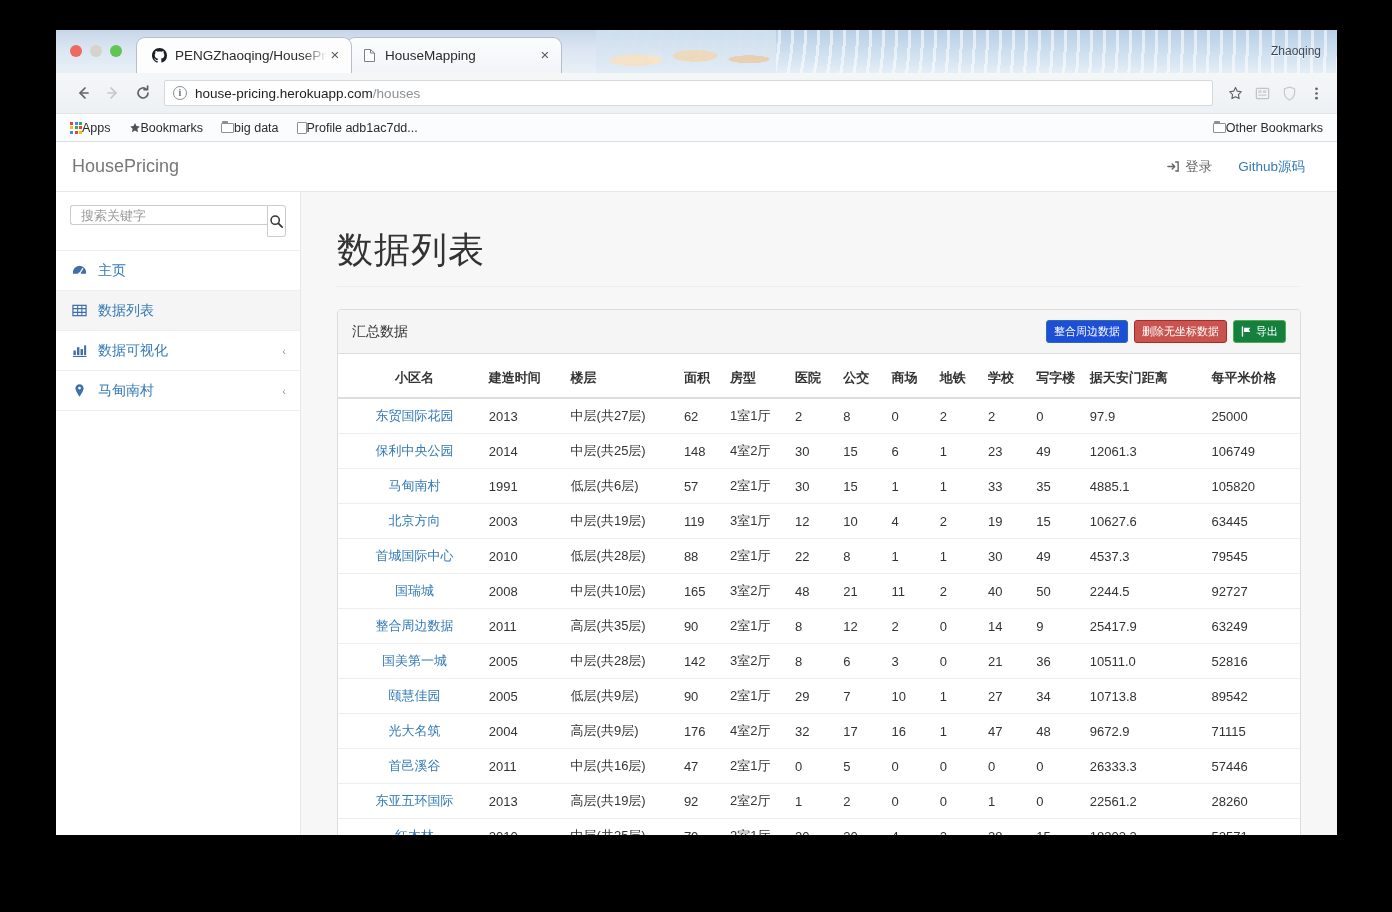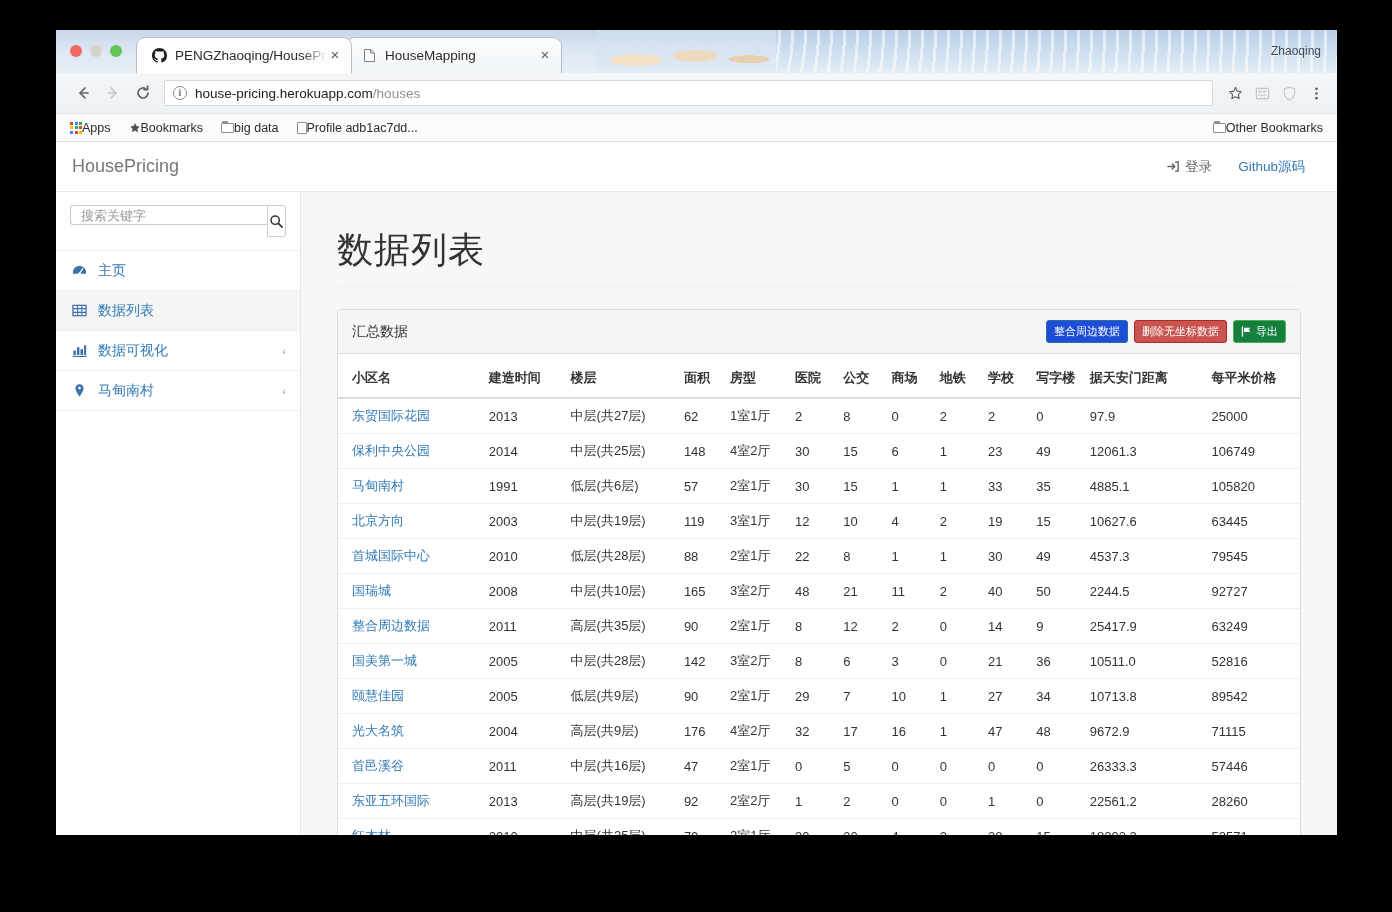--- a/index.html
+++ b/index.html
@@ -197,21 +197,21 @@
   table.data th {
     text-align:left; font-weight:700; color:#333;
     padding: 15px 6px 10px 6px; border-bottom: 2px solid #dddddd;
     white-space:nowrap;
   }
   table.data td {
     padding: 8px 6px; border-top:1px solid #eeeeee; white-space:nowrap; vertical-align:middle;
   }
   table.data tbody tr:first-child td { border-top:none; }
   table.data td:first-child a { color:#337ab7; text-decoration:none; }
-  table.data th:first-child, table.data td:first-child { padding-left:14px; }
+  table.data th:first-child, table.data td:first-child { padding-left:14px;text-align:center; }
   .c-name { width: 138px; }
   .c-year { width: 78px; }
   .c-floor{ width: 108px; }
   .c-area { width: 44px; }
   .c-type { width: 62px; }
   .c-num  { width: 46px; }
   .c-dist { width: 116px; }
   .c-price{ width: 90px; margin-left: 8px; }
 
   svg { display:block; }

